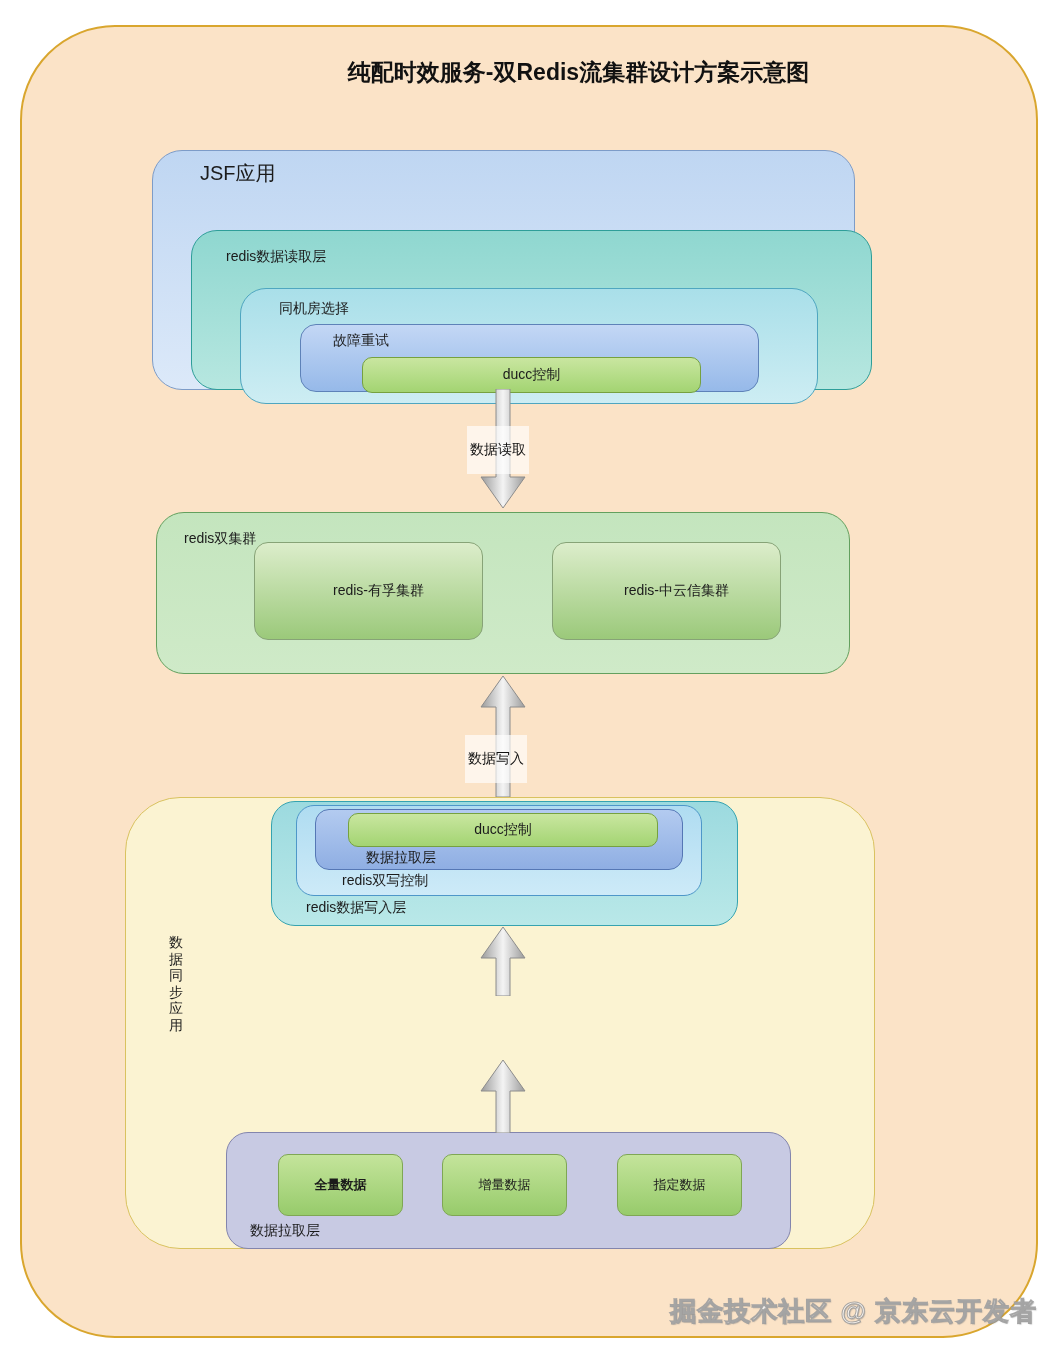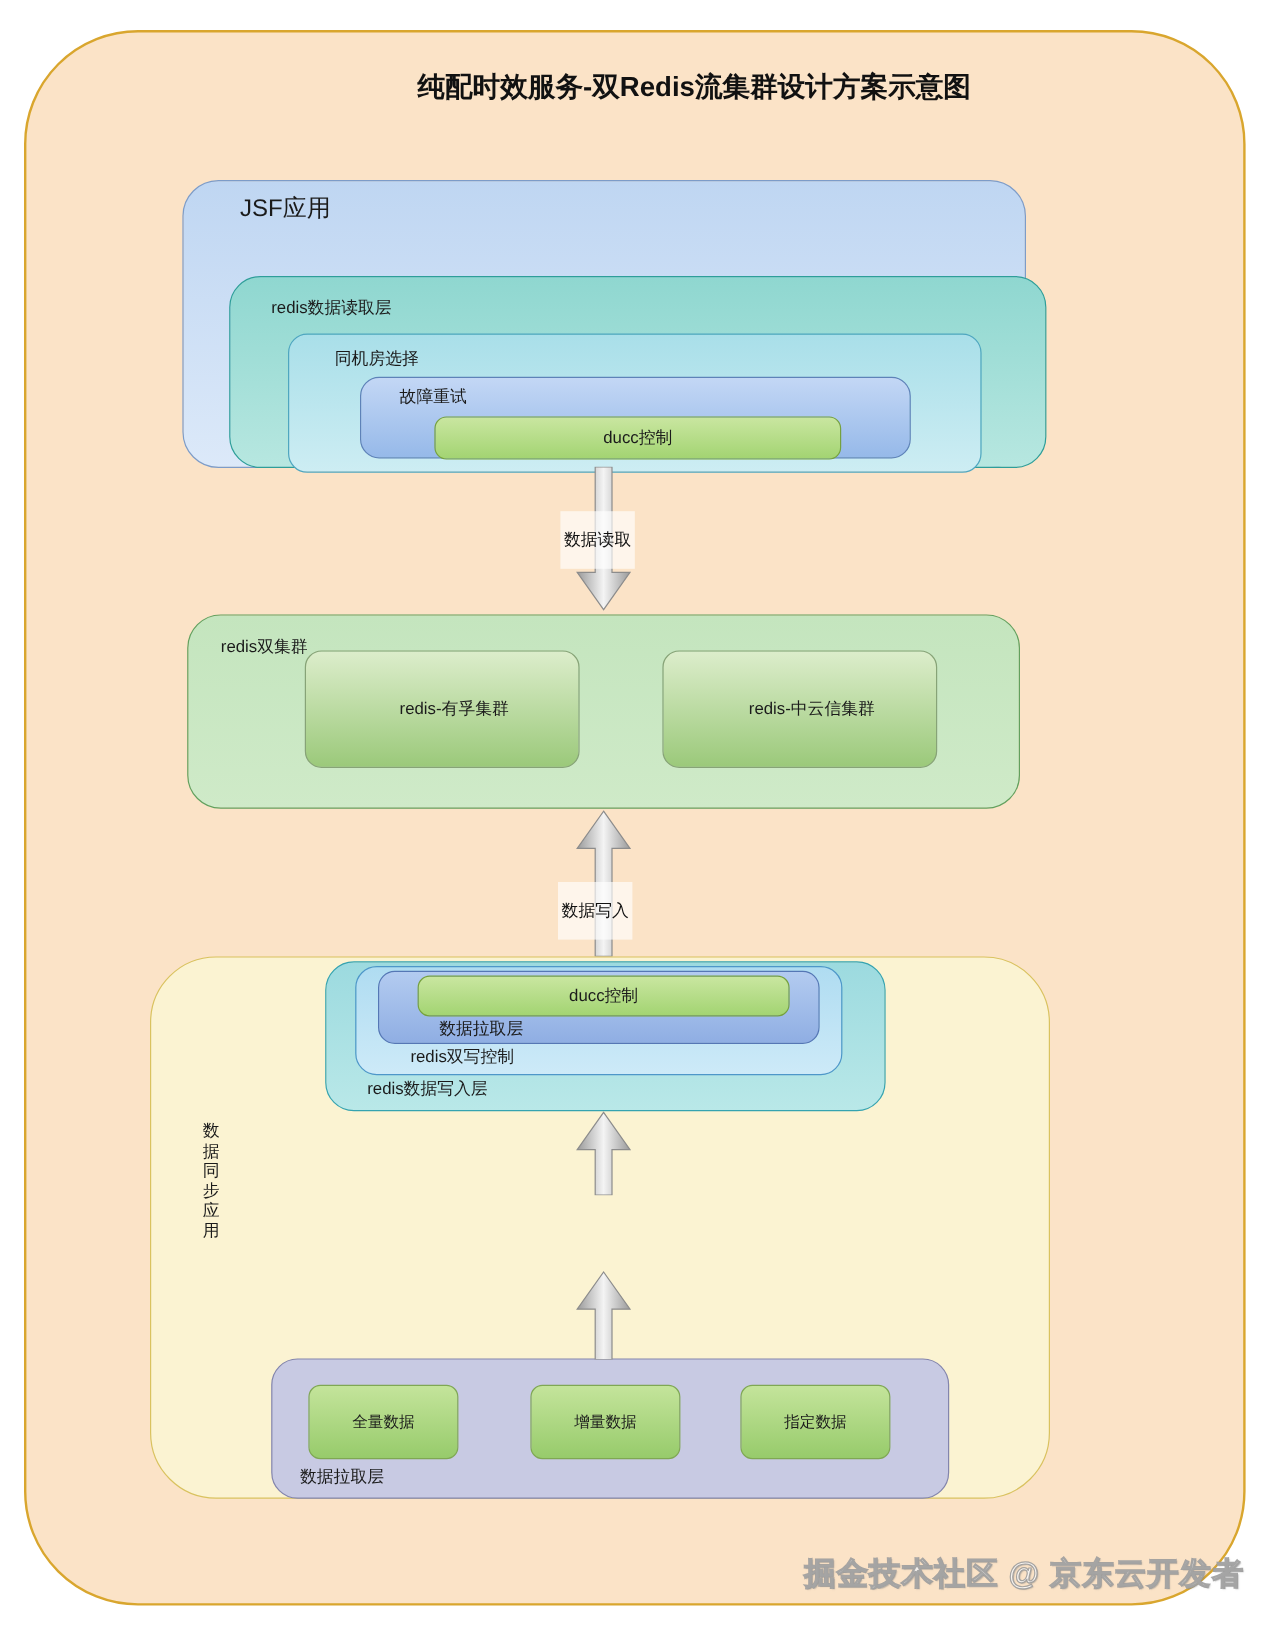--- a/index.html
+++ b/index.html
@@ -28,21 +28,21 @@
     background:linear-gradient(180deg,#BFD6F2 0%,#DCE9F9 100%);
     border:1px solid #7D9CC8;
   }
   .readlayer{
     left:11px;top:79px;width:681px;height:160px;border-radius:26px;
     background:linear-gradient(180deg,#8FD7D0 0%,#B7E7E0 100%);
     border:1px solid #2E9E99;
     margin-left:27px;
   }
   .sameidc{
-    left:48px;top:47px;width:578px;height:116px;border-radius:16px;
+    left:48px;top:57px;width:578px;height:116px;border-radius:26px;
     background:linear-gradient(180deg,#A9DFE9 0%,#CDEDF3 100%);
     border:1px solid #4FA6C0;
   }
   .faultretry{
     left:59px;top:35px;width:459px;height:68px;border-radius:16px;
     background:linear-gradient(180deg,#C3D7F5 0%,#96B9E9 100%);
     border:1px solid #5E82B8;
   }
   .ducc{
     border-radius:10px;
@@ -180,21 +180,21 @@
         <span class="lbl" style="left:45px;top:66px;">redis双写控制</span>
         <div class="box retrymonitor">
           <span class="lbl" style="left:50px;top:39px;">数据拉取层</span>
           <div class="box ducc ducc2">ducc控制</div>
         </div>
       </div>
     </div>
 
 
     <div class="box pulllayer">
-      <div class="box pullbox" style="left:30px;">全量数据</div>
+      <div class="box pullbox" style="left:51px;font-weight:bold;">全量数据</div>
       <div class="box pullbox" style="left:215px;">增量数据</div>
       <div class="box pullbox" style="left:390px;">指定数据</div>
       <span class="lbl" style="left:23px;top:89px;">数据拉取层</span>
     </div>
   </div>
 
   <svg class="arrow" style="left:480px;top:926px;" width="46" height="70" viewBox="0 0 46 70">
     <polygon points="23,1 45,32 30,32 30,70 16,70 16,32 1,32" fill="url(#arrowGrad)" stroke="#8c8c8c" stroke-width="1"></polygon>
   </svg>
 

